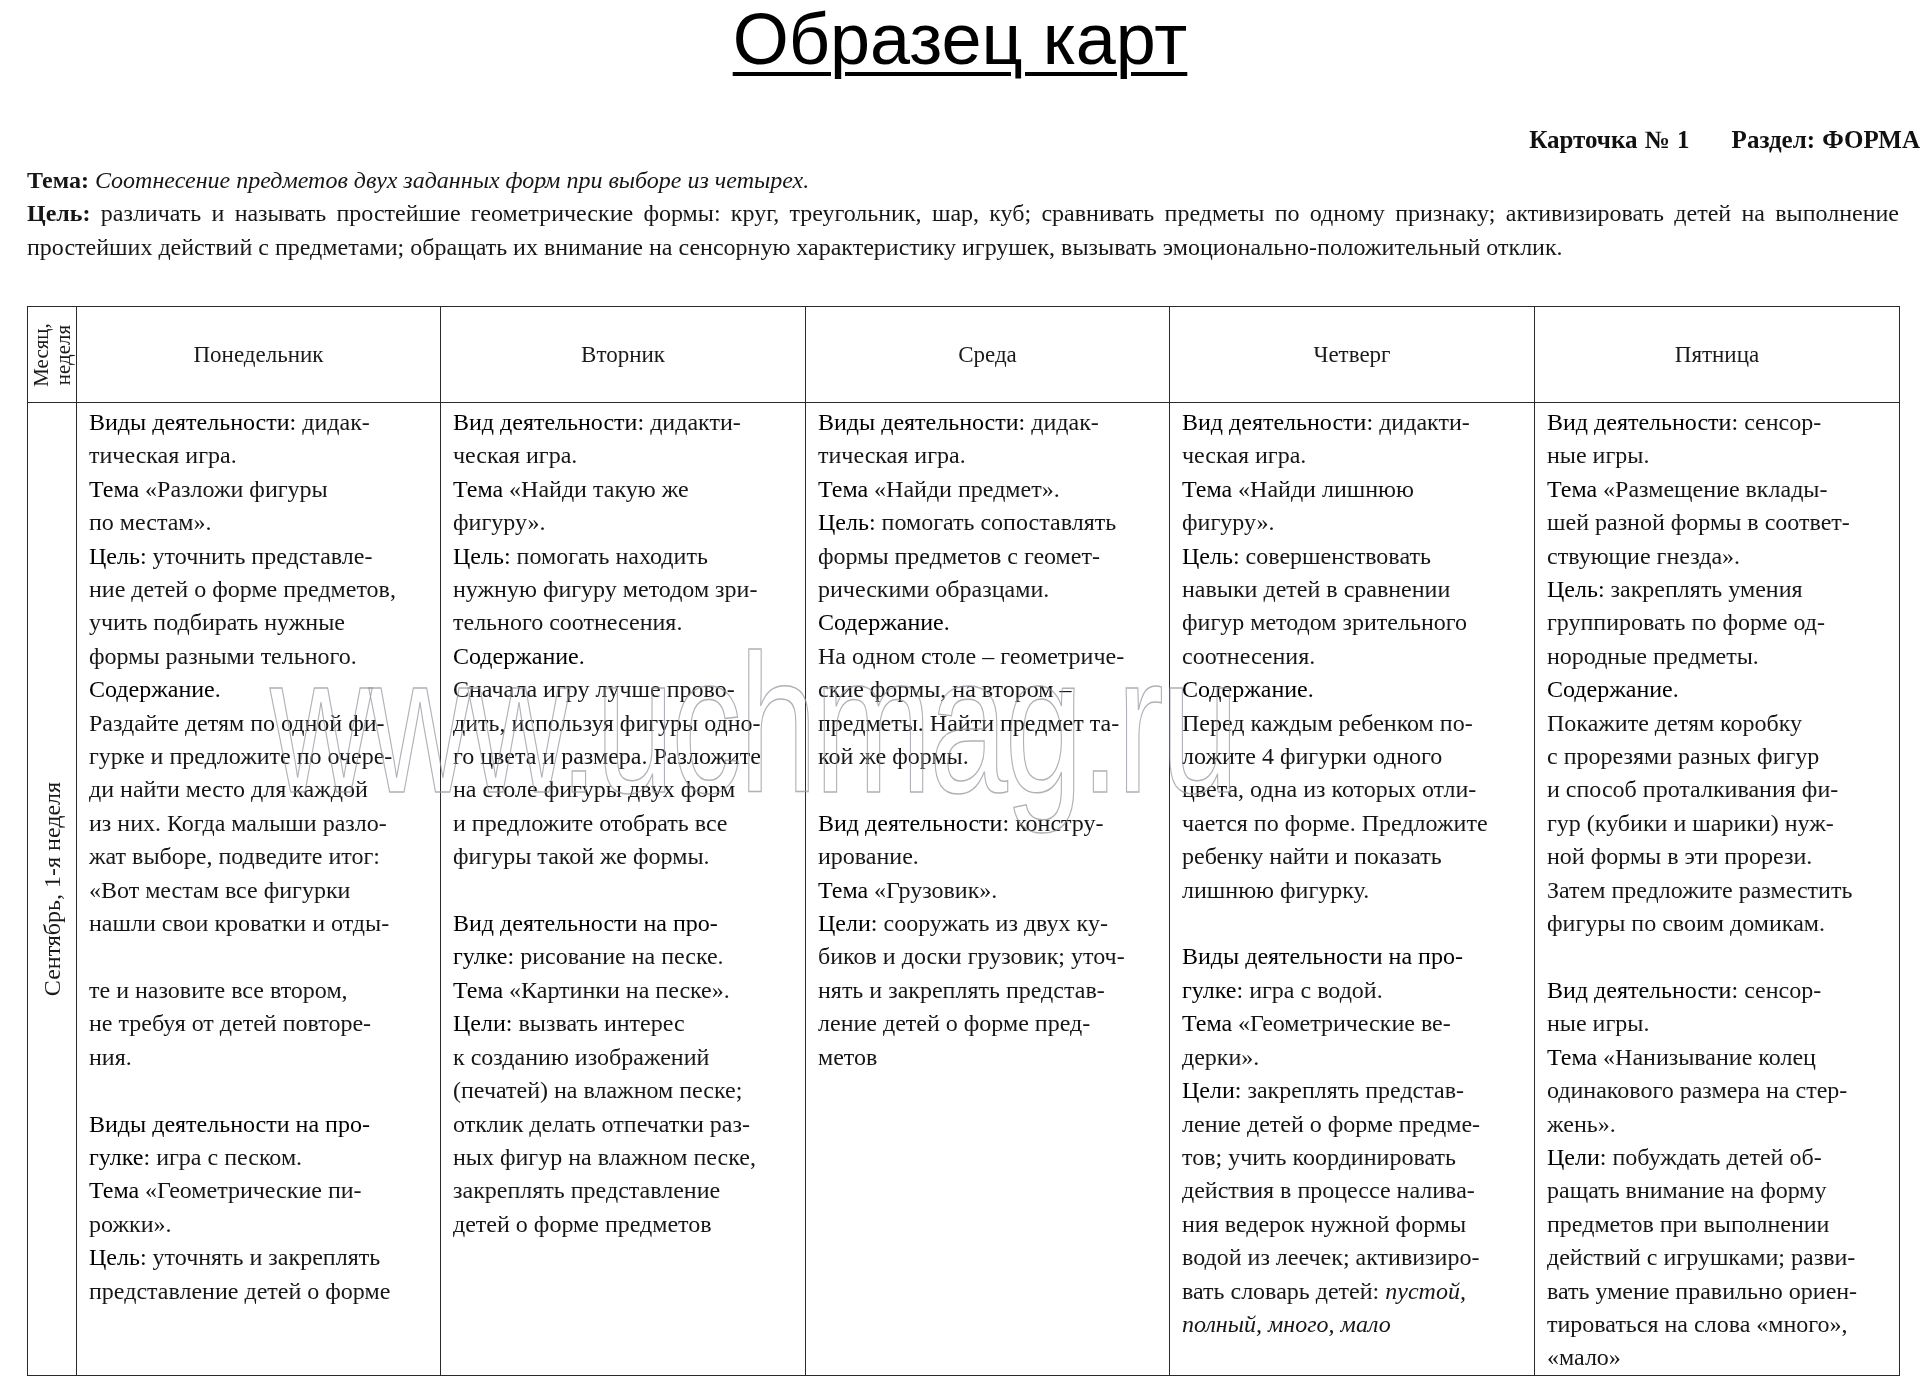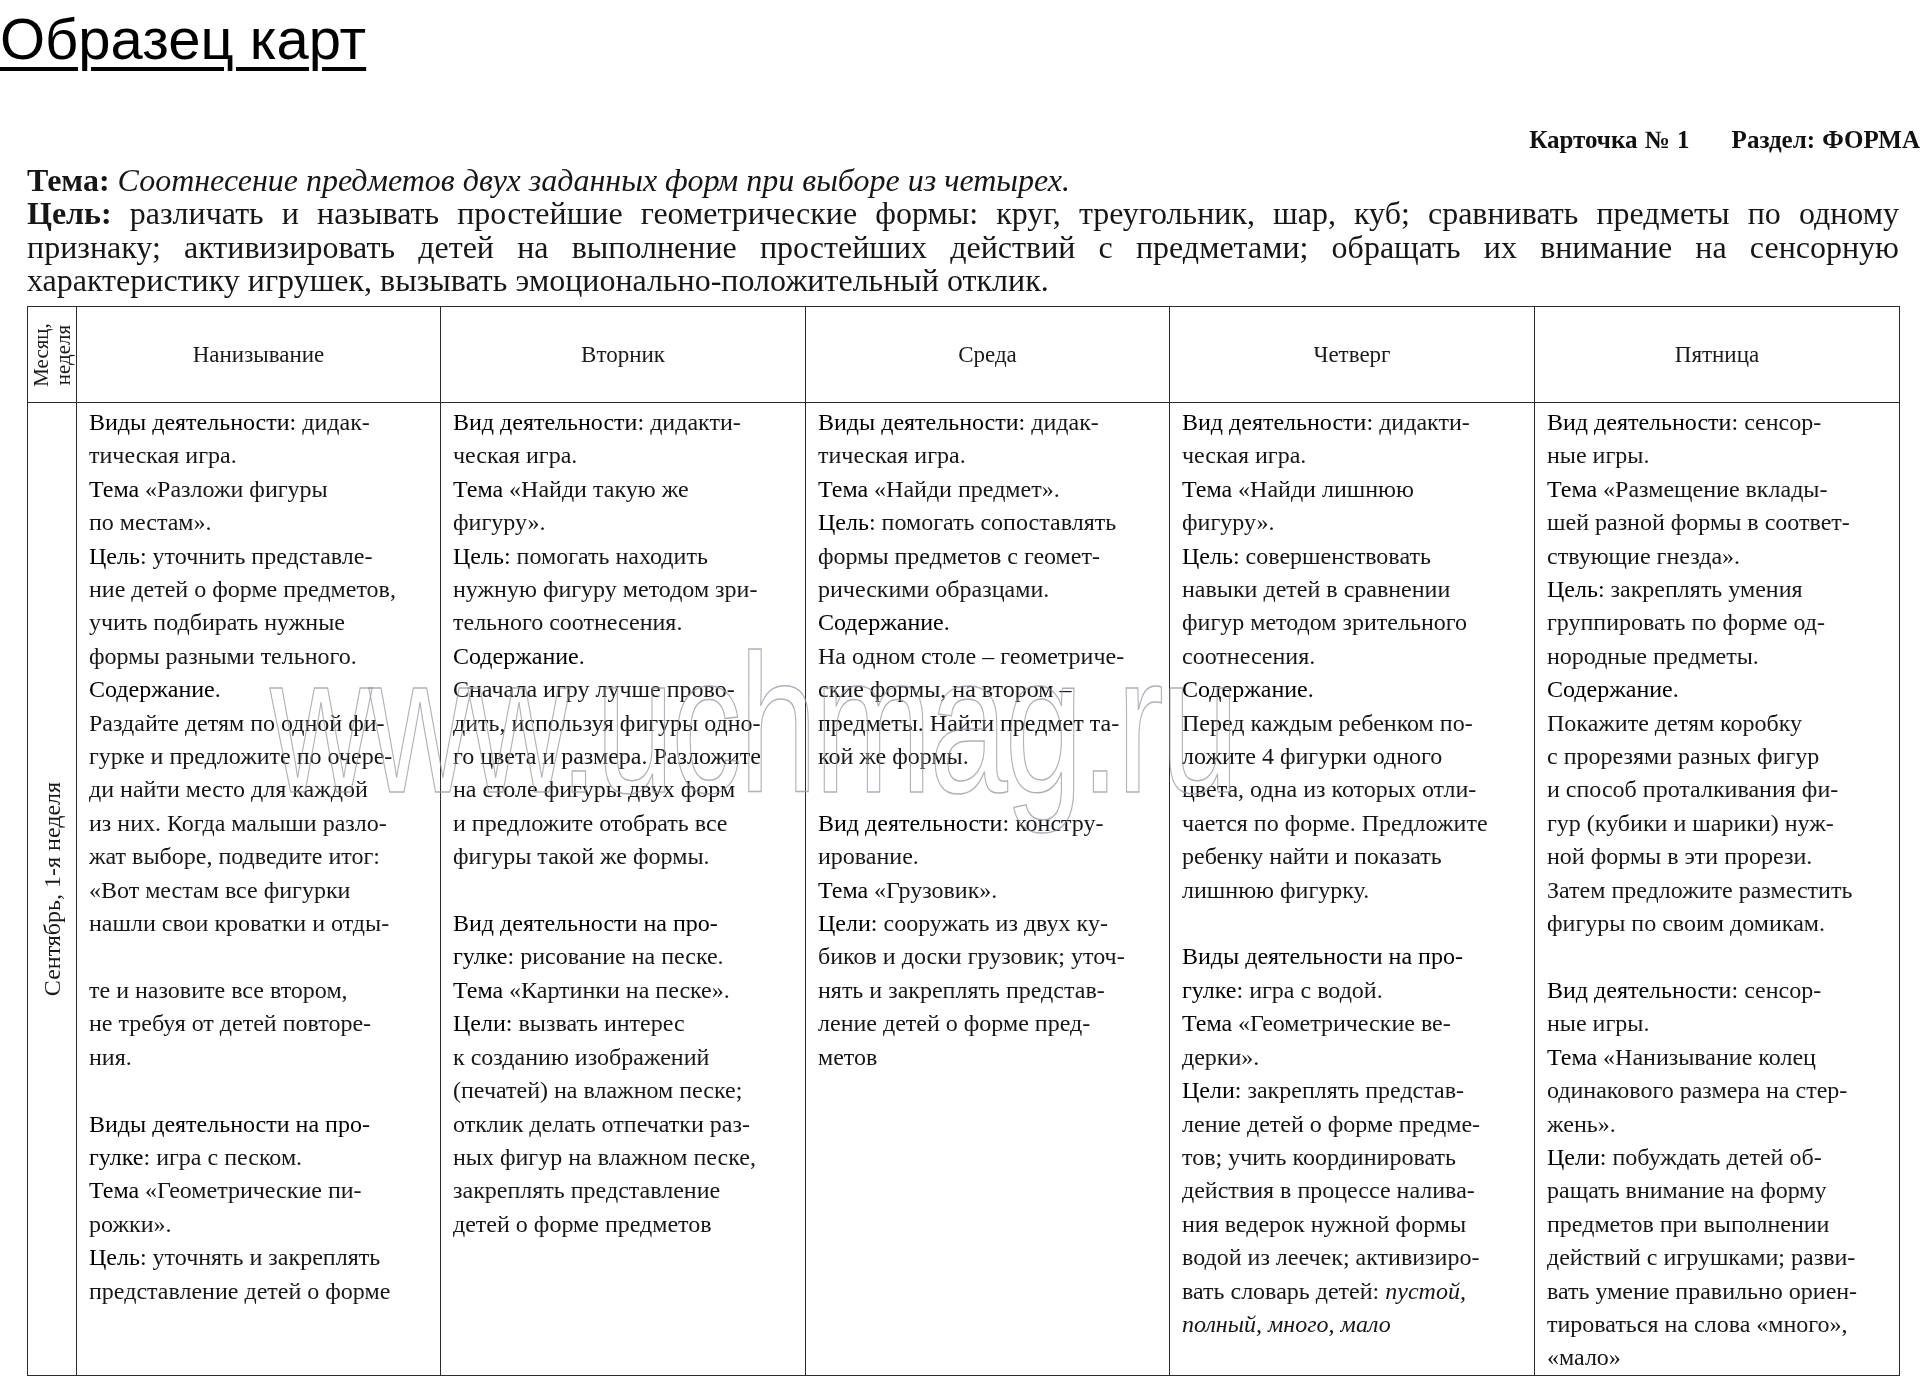--- a/index.html
+++ b/index.html
@@ -1,29 +1,29 @@
 <!DOCTYPE html>
 <html><head>
 <meta charset="utf-8">
 <style>
   html, body { margin: 0; padding: 0; background: #ffffff; }
   body { width: 1920px; height: 1400px; position: relative; overflow: hidden; color: #111; font-family: "Liberation Serif", serif; }
   .title {
-    position: absolute; left: 0; width: 1920px; top: 4px; text-align: left;
-    font-family: "Liberation Sans", sans-serif; font-size: 58px; line-height: 70px;
+    position: absolute; left: 0; width: 1920px; top: 4px; text-align: center;
+    font-family: "Liberation Sans", sans-serif; font-size: 72px; line-height: 70px;
     text-decoration: underline; text-underline-offset: 8px; text-decoration-thickness: 4px; color: #000;
   }
   .card-head {
     position: absolute; left: 0; width: 1920px; top: 124px; text-align: right;
     font-size: 25px; font-weight: bold; line-height: 32px; word-spacing: 1px;
   }
   .card-head .gap { display: inline-block; width: 42px; }
   .intro {
     position: absolute; left: 27px; width: 1872px; top: 164px;
-    font-size: 32px; line-height: 33.4px; text-align: justify; color: #161616;
+    font-size: 24px; line-height: 33.4px; text-align: justify; color: #161616;
   }
   .intro .lbl { font-weight: bold; }
   .intro .topic { font-style: italic; }
   .intro p { margin: 0; }
   table.plan {
     position: absolute; left: 27px; top: 306px; width: 1872px; height: 1068px;
     border-collapse: collapse; table-layout: fixed;
   }
   table.plan td, table.plan th {
     border: 1.5px solid #2a2a2a; vertical-align: top; padding: 0;
@@ -84,21 +84,21 @@
   <tbody>
       <tr>
     <th>
       <div class="vert-wrap">
         <div class="vert">
           <div>Месяц,</div>
           <div>неделя</div>
         </div>
       </div>
     </th>
-    <th>Нанизывание</th>
+    <th>Понедельник</th>
     <th>Вторник</th>
     <th>Среда</th>
     <th>Четверг</th>
     <th>Пятница</th>
   </tr>
   <tr>
     <td>
       <div class="vert-wrap">
         <div class="vert month">Сентябрь, 1-я неделя</div>
       </div>

